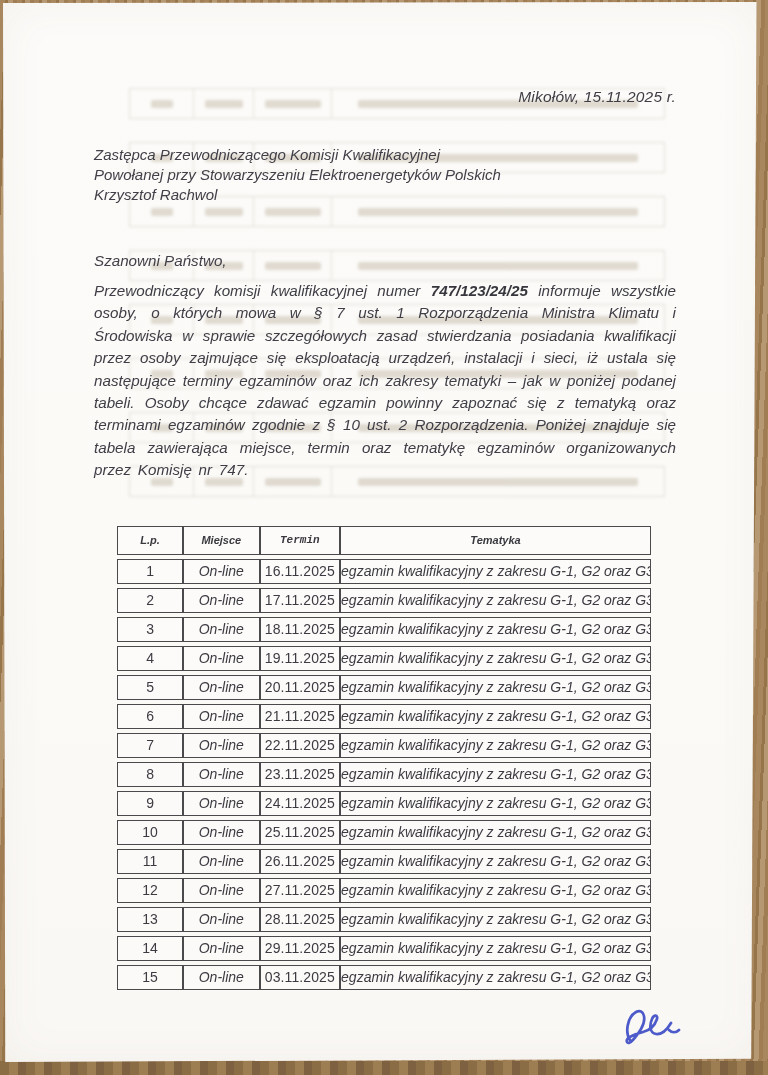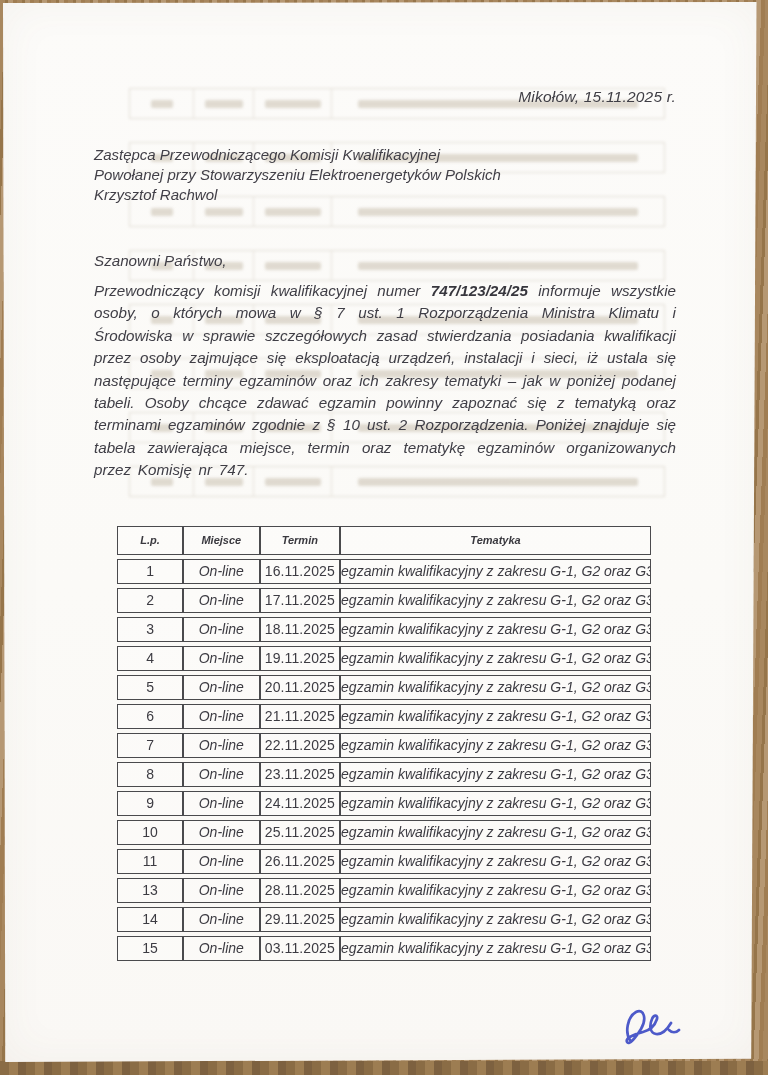--- a/index.html
+++ b/index.html
@@ -56,21 +56,21 @@
     border-collapse:separate;border-spacing:0 4px;
     table-layout:fixed;width:534px;
   }
   table.exams td,table.exams th{
     border:1.4px solid #4a4a4d;box-sizing:border-box;
     text-align:center;vertical-align:middle;
     background:rgba(255,255,255,.25);
     padding:0;
   }
   table.exams td+td,table.exams th+th{border-left:1.2px solid #4a4a4d;}
-  th.c-lp{width:64px;}th.c-miejsce{width:74px;}th.c-termin{width:78px;}th.c-tematyka{width:301px;}
+  th.c-lp{width:64px;}th.c-miejsce{width:74px;}th.c-termin{width:78px;font-family:Liberation Mono, monospace;}th.c-tematyka{width:301px;}
   table.exams th{height:29px;font-style:italic;font-weight:bold;font-size:11px;color:#3a393f;}
   table.exams td{height:25px;font-size:14px;color:#3c3b42;white-space:nowrap;overflow:hidden;}
   td.cell-lp{font-style:normal;}
   td.cell-miejsce{font-style:italic;}
   td.cell-termin{font-style:normal;font-size:13.5px;letter-spacing:.1px;}
   td.cell-tematyka{font-style:italic;font-size:13.5px;}
 
   .signature{position:absolute;left:612px;top:998px;z-index:3;}
 </style>
 </head>
@@ -289,20 +289,26 @@
       <td class="cell-tematyka">egzamin kwalifikacyjny z zakresu G-1, G2 oraz G3</td>
     </tr>
 
     <tr>
       <td class="cell-lp">11</td>
       <td class="cell-miejsce">On-line</td>
       <td class="cell-termin">26.11.2025</td>
       <td class="cell-tematyka">egzamin kwalifikacyjny z zakresu G-1, G2 oraz G3</td>
     </tr>
 
+    <tr>
+      <td class="cell-lp">12</td>
+      <td class="cell-miejsce">On-line</td>
+      <td class="cell-termin">27.11.2025</td>
+      <td class="cell-tematyka">egzamin kwalifikacyjny z zakresu G-1, G2 oraz G3</td>
+    </tr>
 
     <tr>
       <td class="cell-lp">13</td>
       <td class="cell-miejsce">On-line</td>
       <td class="cell-termin">28.11.2025</td>
       <td class="cell-tematyka">egzamin kwalifikacyjny z zakresu G-1, G2 oraz G3</td>
     </tr>
 
     <tr>
       <td class="cell-lp">14</td>

